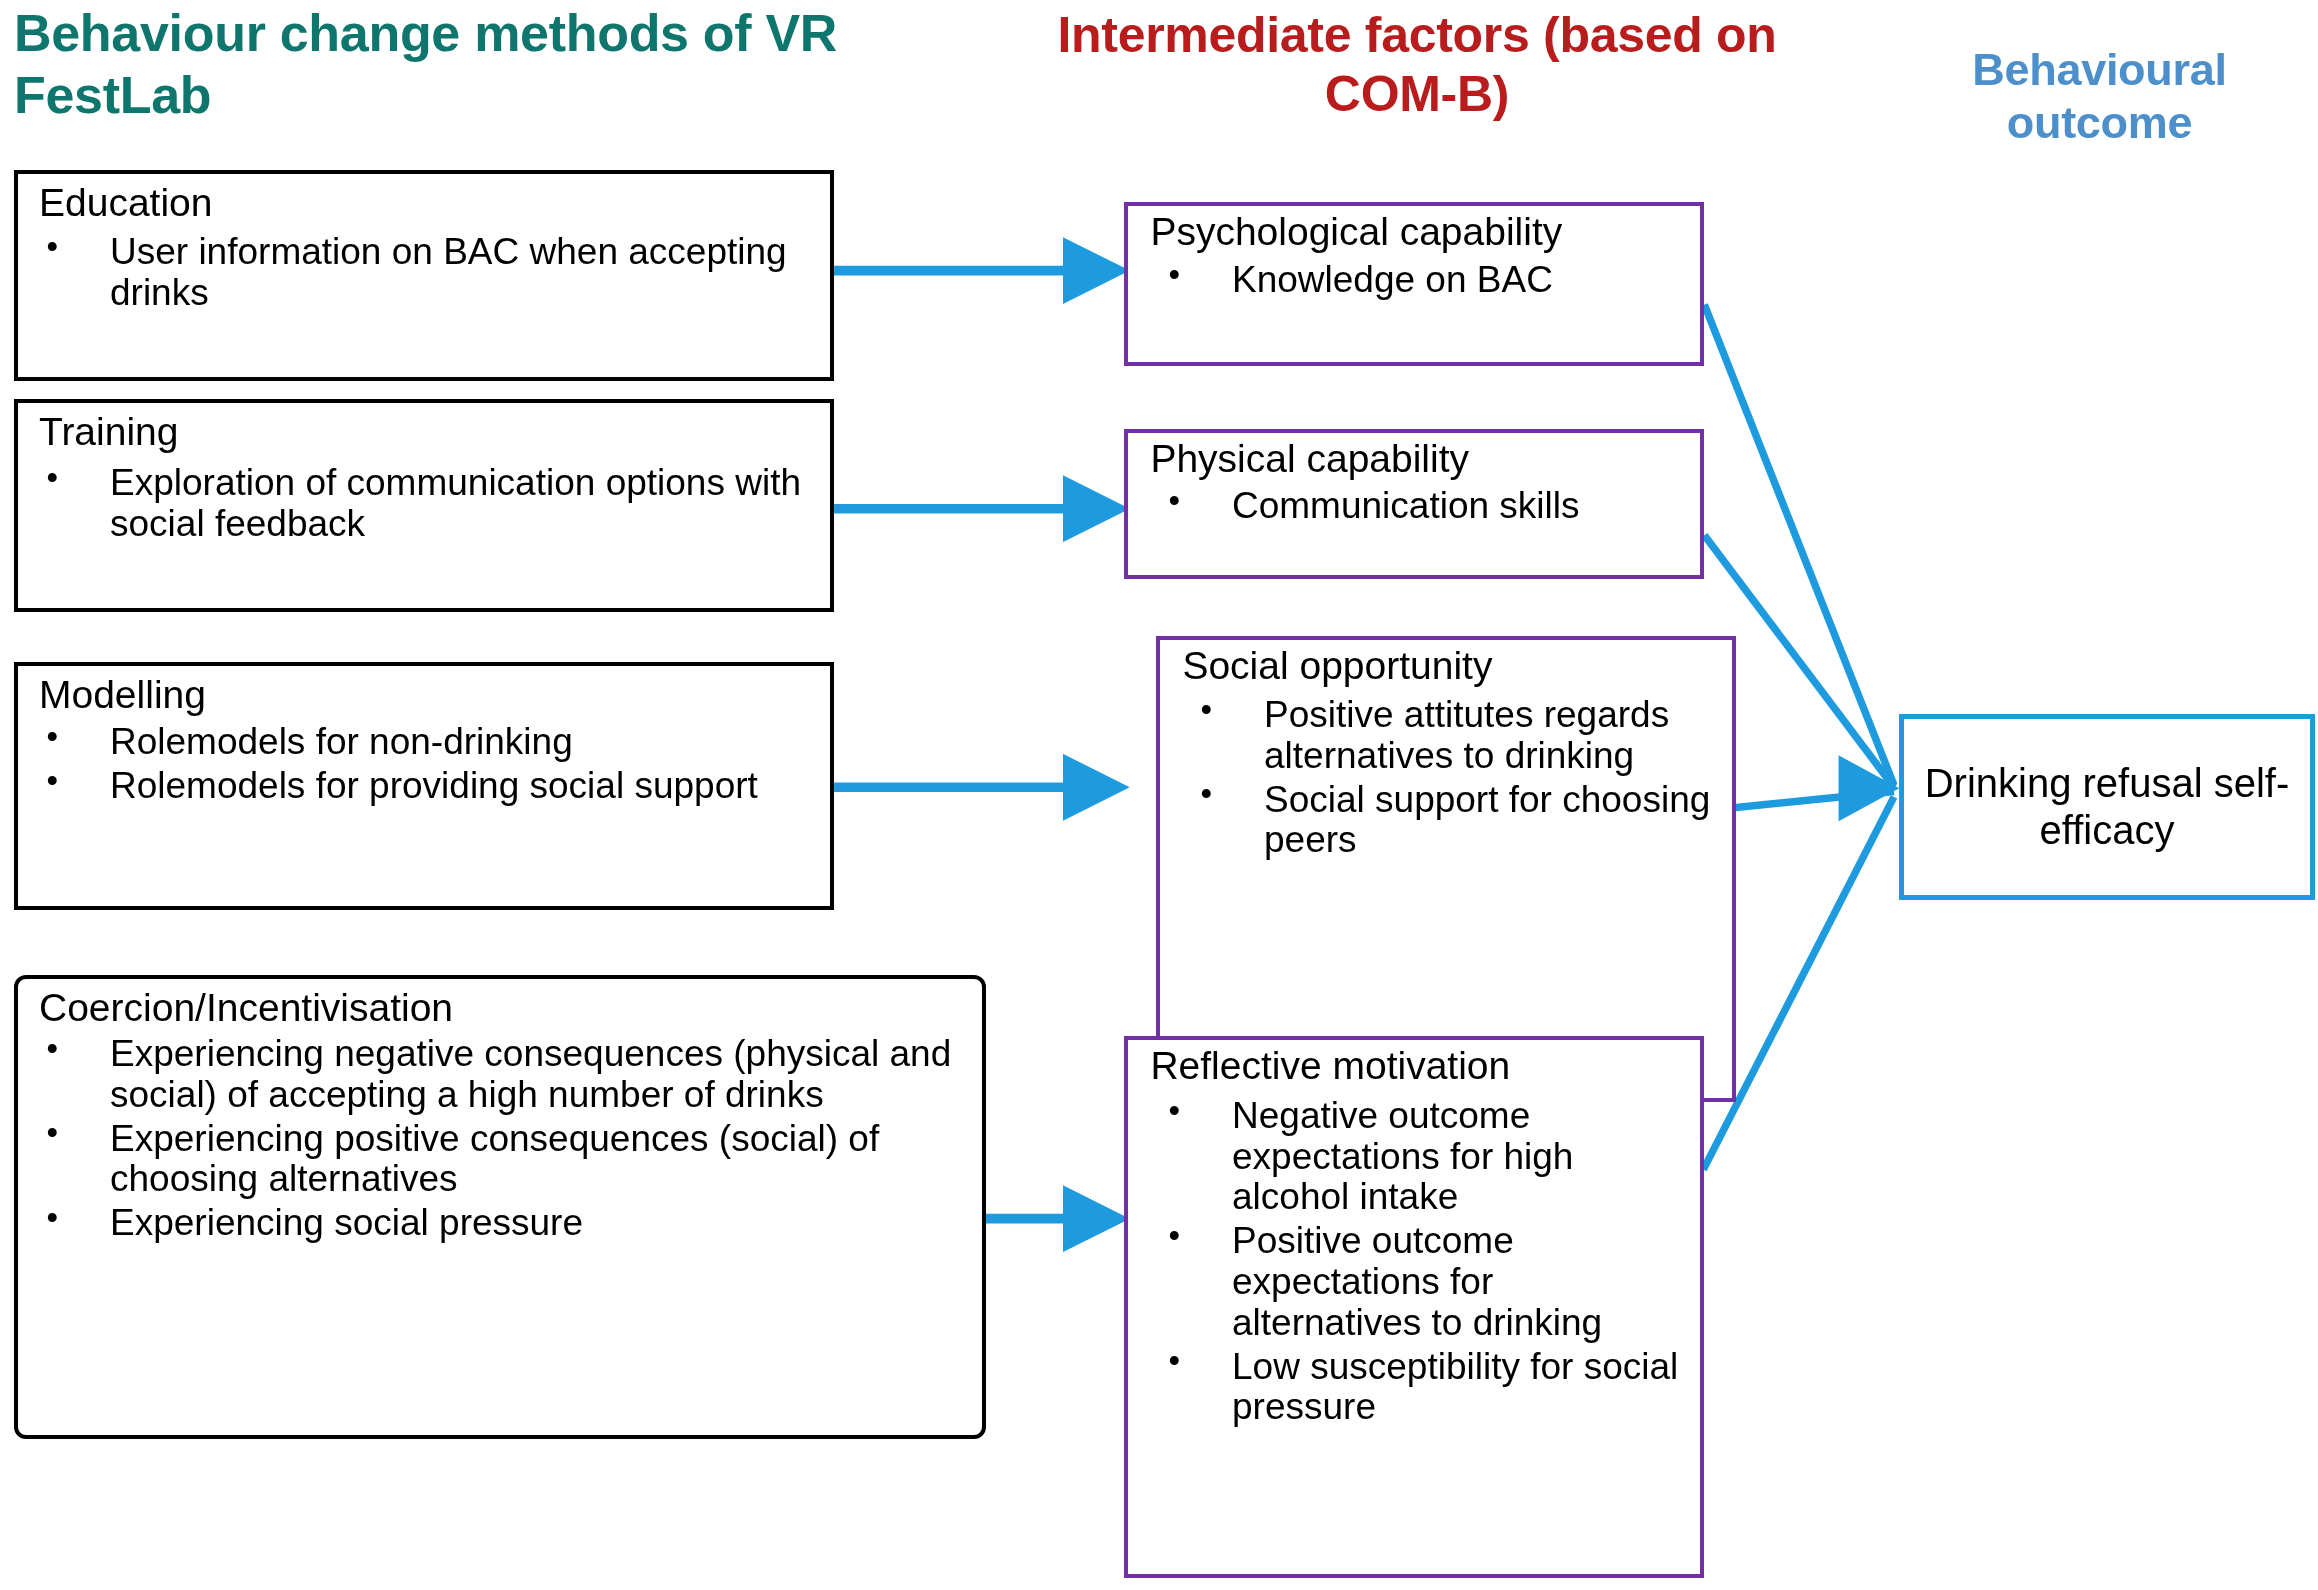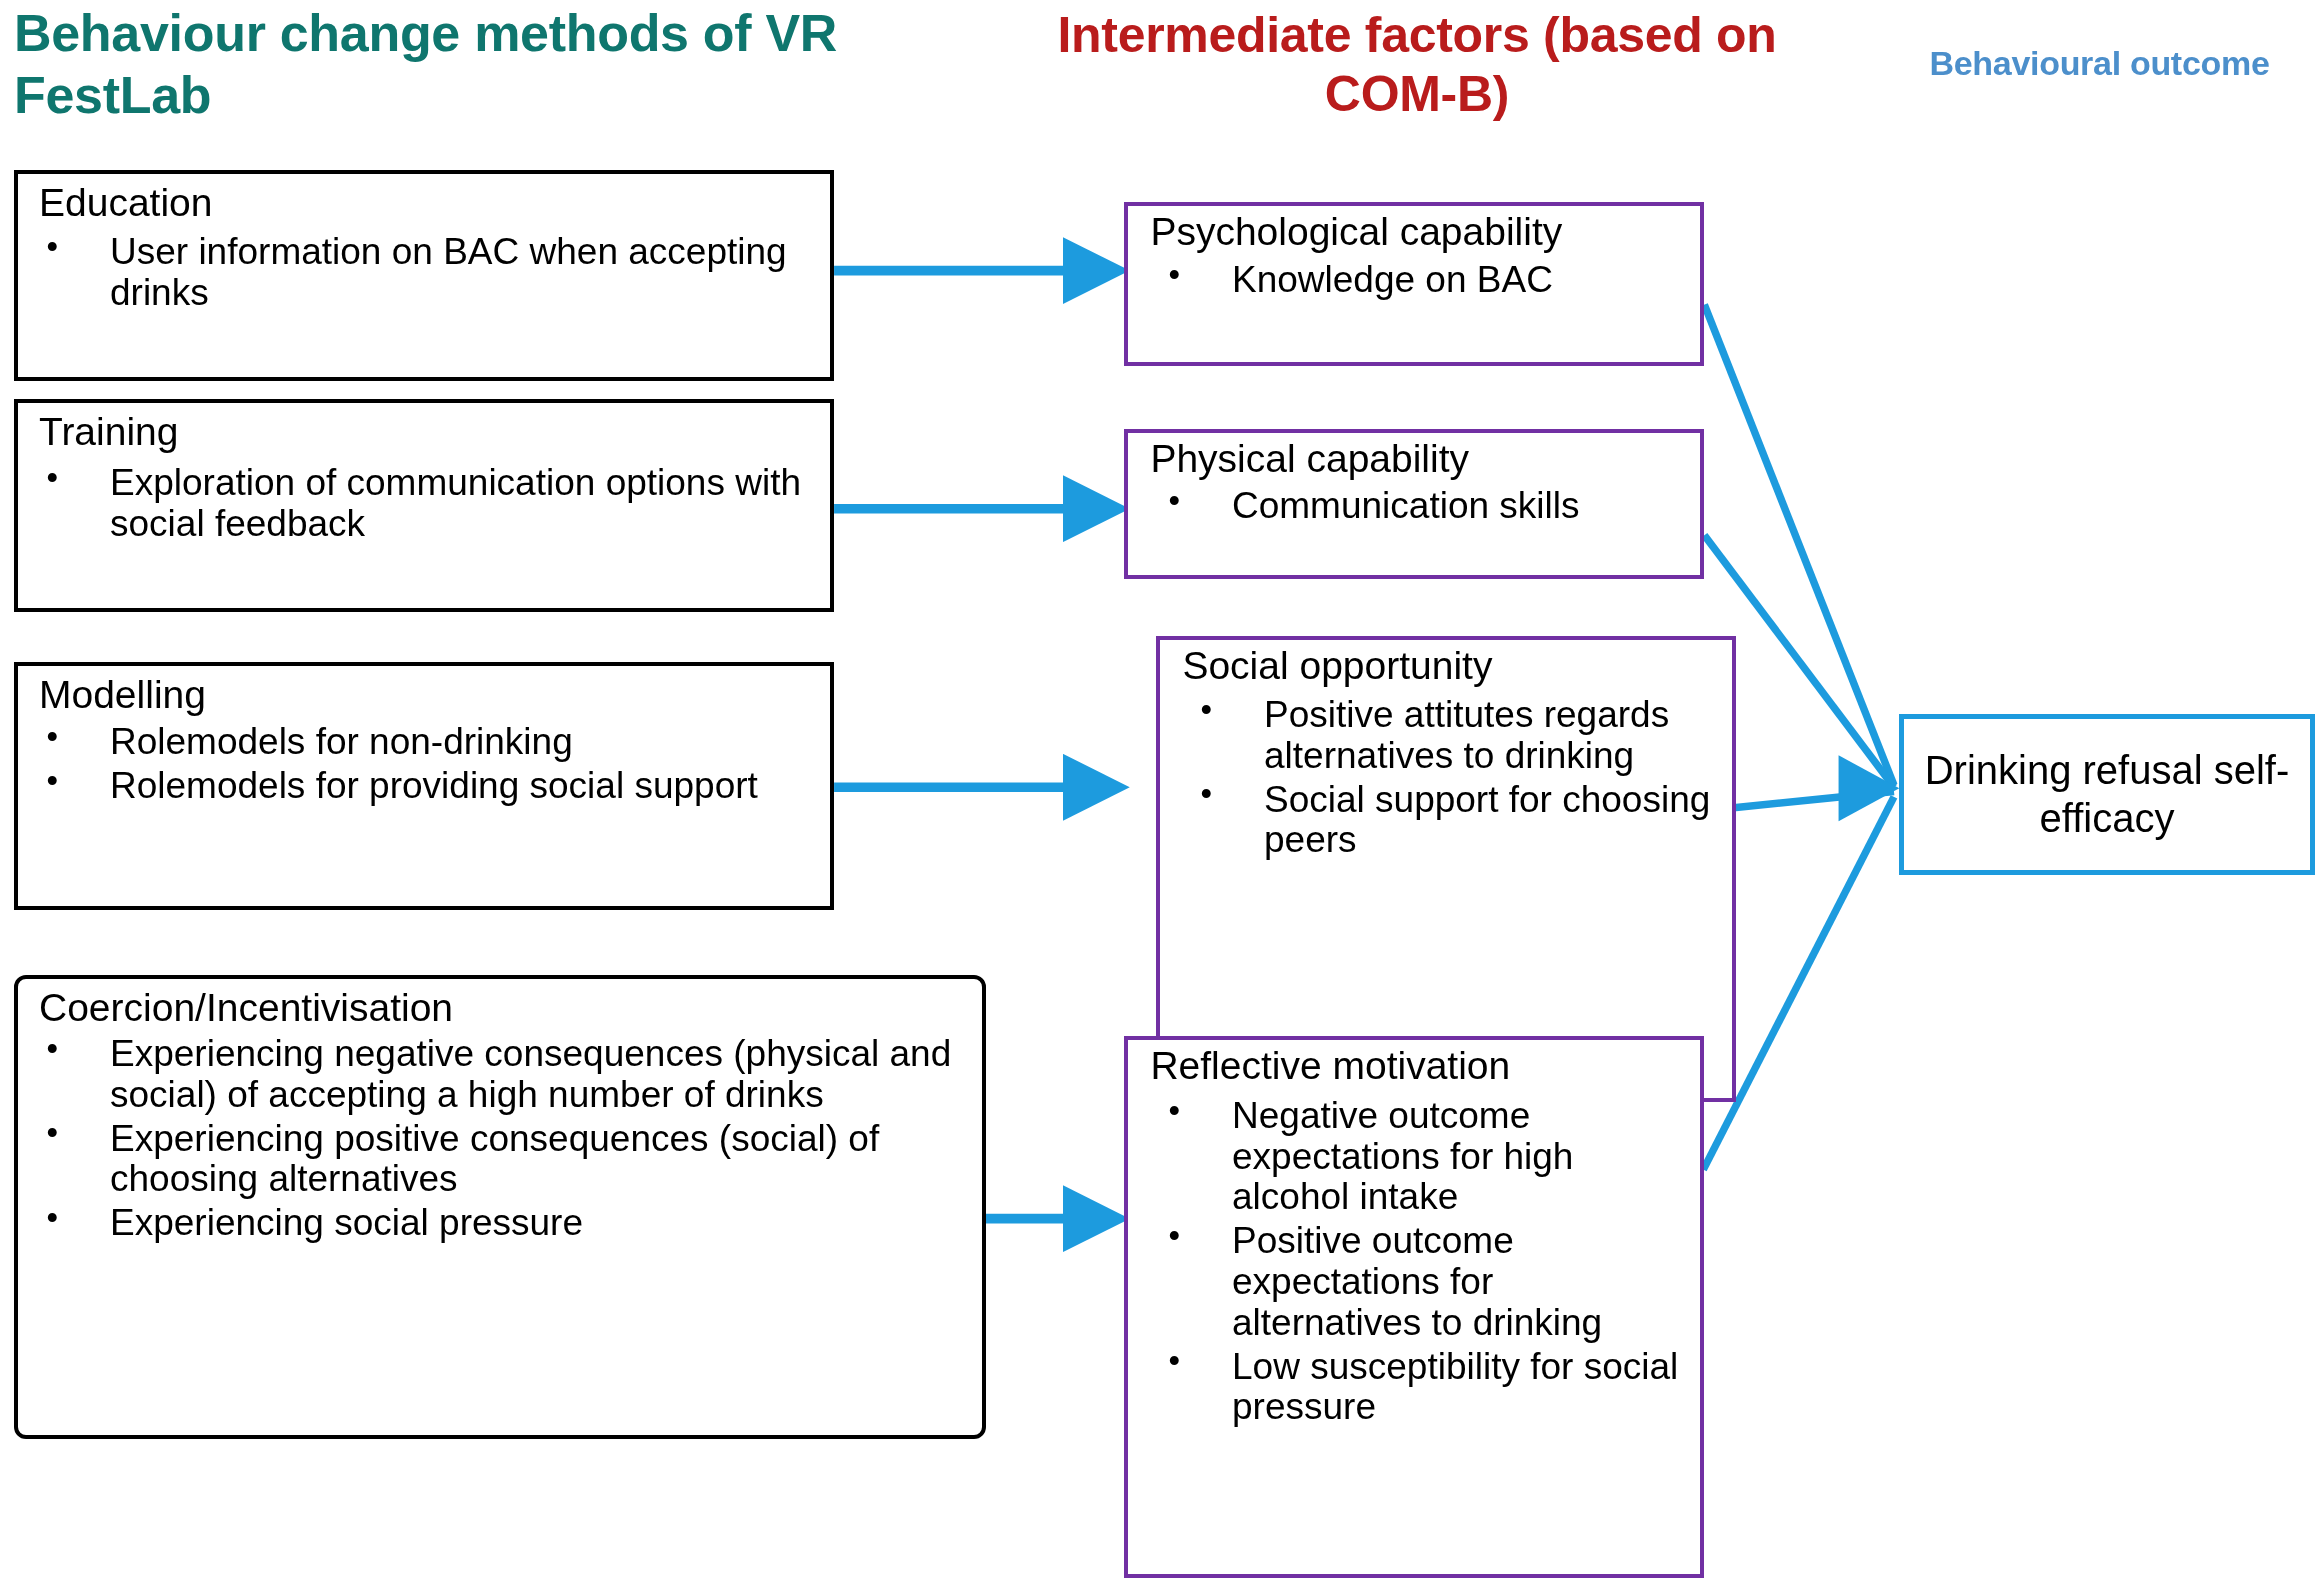--- a/index.html
+++ b/index.html
@@ -37,21 +37,21 @@
     top: 6.4px;
     width: 746px;
     font-size: 50px;
     color: #b91c1c;
     text-align: center;
   }
   #heading-outcome {
     left: 1880px;
     top: 43px;
     width: 439px;
-    font-size: 34px;
+    font-size: 45px;
     color: #4C8FCB;
     text-align: center;
   }
 
   
   .box {
     position: absolute;
     background: #ffffff;
     box-sizing: border-box;
   }
@@ -102,21 +102,21 @@
   #box-coercion         { left: 14px;  top: 975px; width: 972px; height: 464px; border-radius: 12px; }
 
   
   #box-psych-capability { left: 1124px; top: 202px;  width: 580px; height: 164px; }
   #box-phys-capability  { left: 1124px; top: 429px;  width: 580px; height: 150px; }
   #box-social-opp       { left: 1156px; top: 636px; width: 580px; height: 466px; }
   #box-reflective-mot   { left: 1124px; top: 1036px; width: 580px; height: 542px; }
 
   
   #box-outcome {
-    left: 1899px; top: 714px; width: 416px; height: 161px;
+    left: 1899px; top: 714px; width: 416px; height: 186px;
     display: flex; align-items: center; justify-content: center;
   }
   #box-outcome .outcome-text {
     font-size: 40px;
     line-height: 1.18;
     color: #000000;
     text-align: center;
     padding: 0 14px;
   }
 

